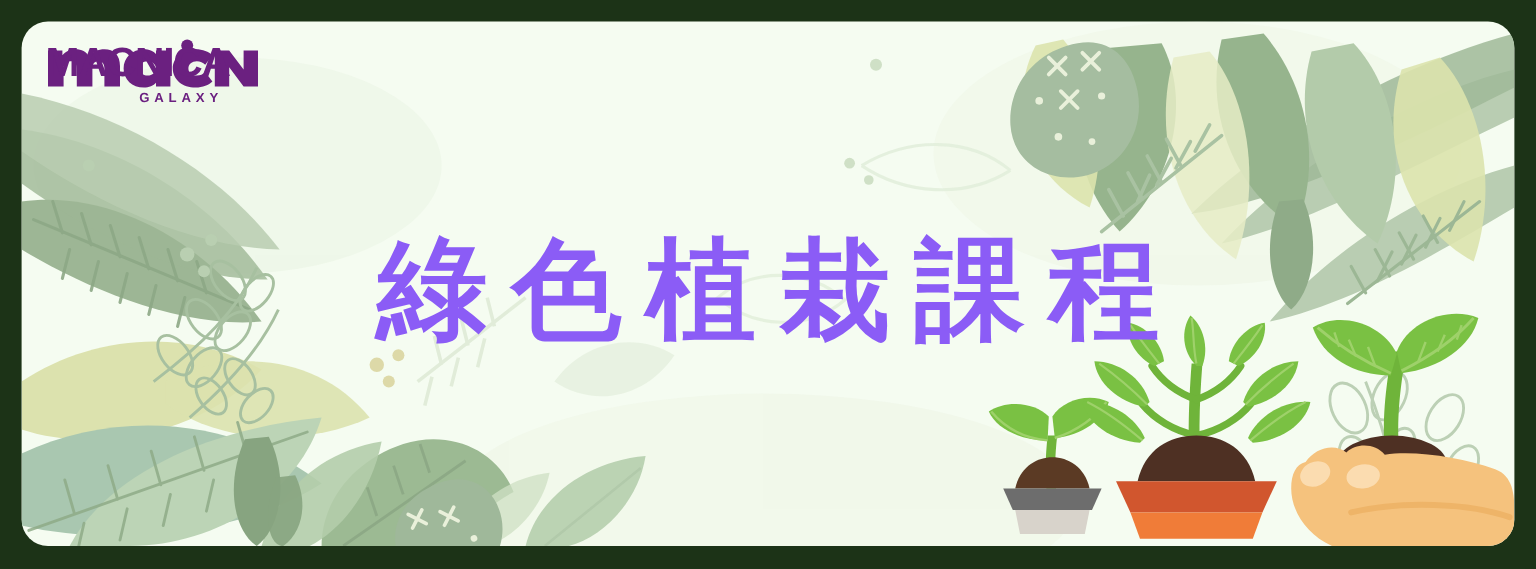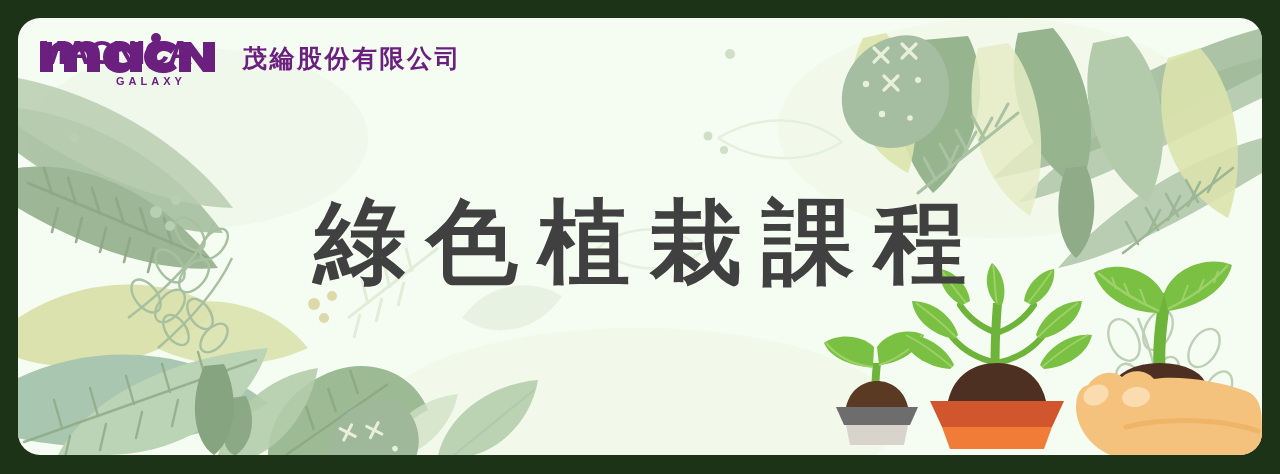--- a/index.html
+++ b/index.html
@@ -51,21 +51,21 @@
     font-family: "Liberation Sans", "DejaVu Sans", sans-serif;
   }
 
   
   #main-title {
     position: absolute;
     left: 0; right: 0;
     top: 176px;
     text-align: center;
     z-index: 35;
-    color: #404040;
+    color: #8b5cf6;
     font-size: 92px;
     font-weight: 700;
     letter-spacing: 20px;
     text-indent: 20px;
     line-height: 1.05;
     white-space: nowrap;
     font-family: "Liberation Sans", "DejaVu Sans", sans-serif;
   }
 
   
@@ -323,21 +323,20 @@
 
           <g fill="#6b2080" font-family="Liberation Sans, sans-serif" font-size="11" font-weight="700" letter-spacing="4">
             <text x="78" y="53">GALAXY</text>
           </g>
         </svg>
 
         <div style="position:absolute;left:0;top:2px;width:186px;height:36px;color:#6b2080;
                     font-family:'Liberation Sans',sans-serif;font-size:34px;font-weight:700;
                     letter-spacing:-1px;line-height:36px;">MACNICA</div>
       </div>
-      <div id="company-name">茂綸股份有限公司</div>
     </div>
 
     <div id="main-title">綠色植栽課程</div>
 
     <div id="plants">
       <svg viewBox="0 0 1244 200" preserveAspectRatio="none" aria-hidden="true">
 
         <g>
 
           <path d="M855 108 C853 128 853 140 854 152 L862 152 C861 138 861 126 863 108 Z" fill="#6fb43a"></path>

